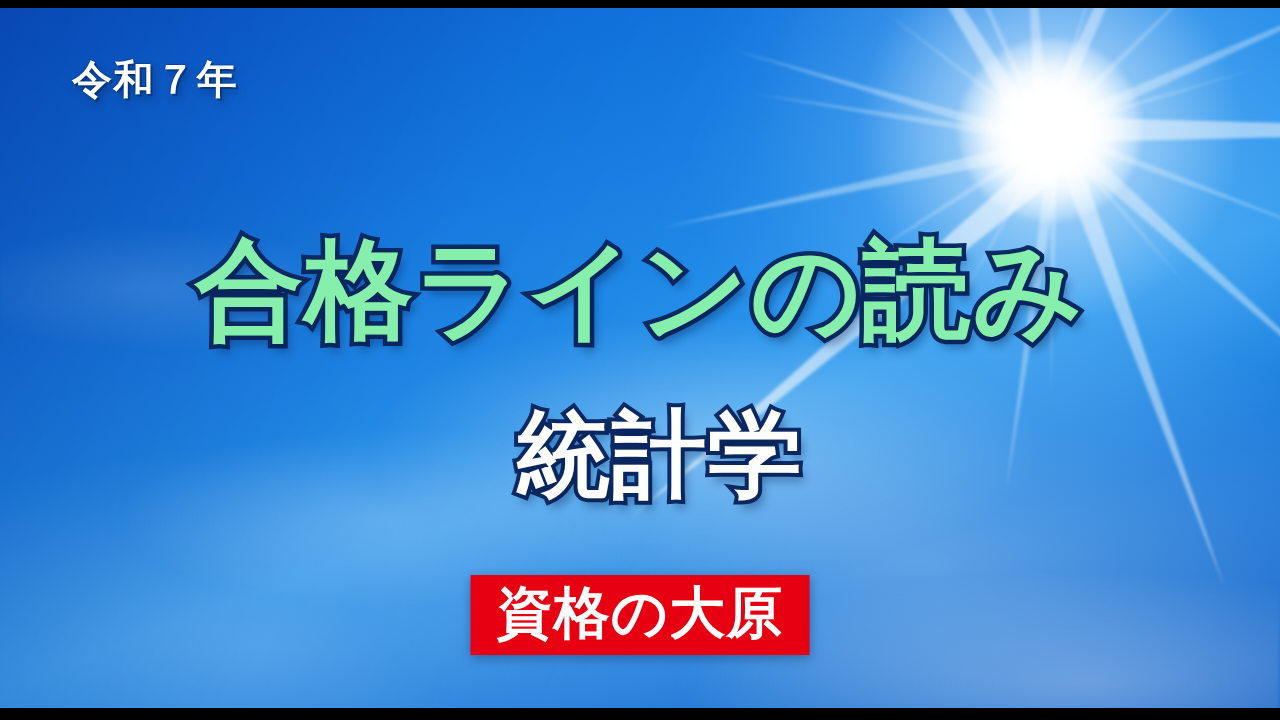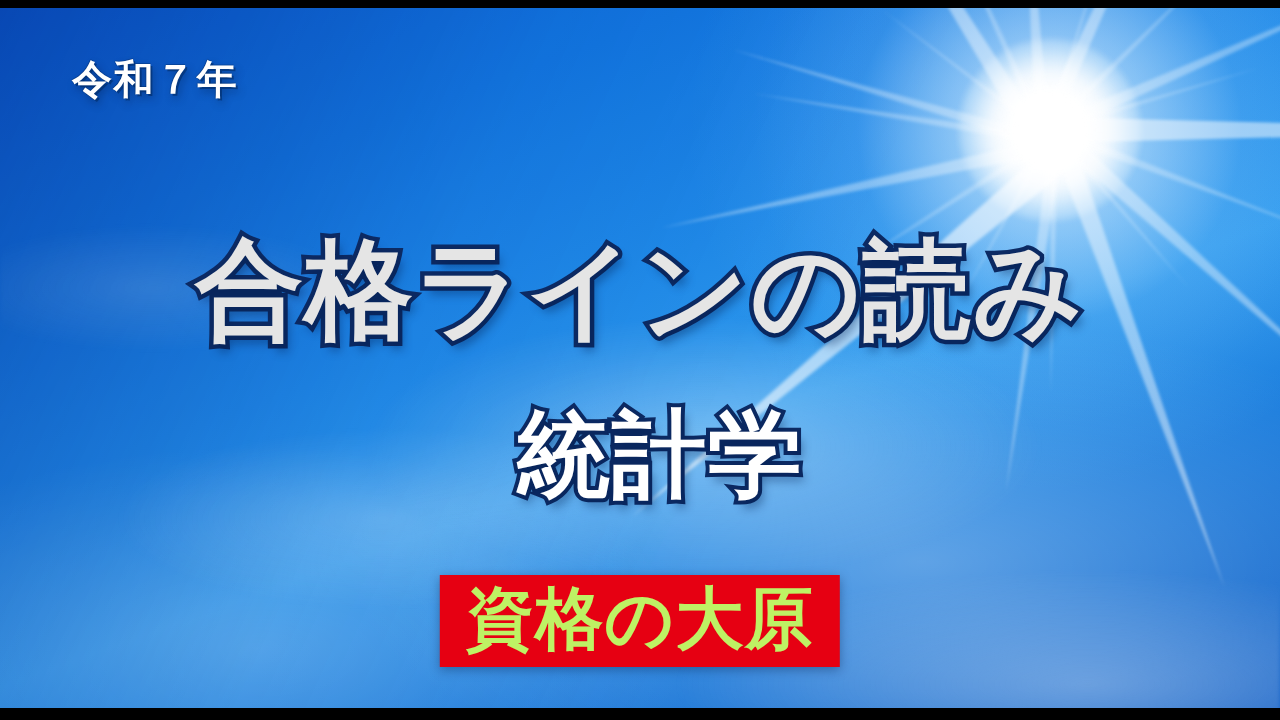--- a/index.html
+++ b/index.html
@@ -113,21 +113,21 @@
     white-space: pre;
   }
   .headline {
     position: absolute;
     left: 0; right: 0;
     top: 218px;
     text-align: center;
     font-size: 108px;
     font-weight: 700;
     letter-spacing: .015em;
-    color: #e5e5e5;
+    color: #86efac;
     -webkit-text-stroke: 9px #0c2a63;
     paint-order: stroke fill;
     text-shadow: 5px 8px 10px rgba(0,30,80,0.40);
   }
   .subline {
     position: absolute;
     left: 0; right: 0;
     top: 392px;
     text-align: center;
     font-size: 94px;
@@ -147,22 +147,22 @@
     top: 575px;
     transform: translateX(-50%);
     background: #e60012;
     padding: 10px 26px 14px 26px;
     display: flex;
     align-items: center;
     justify-content: center;
     box-shadow: 0 3px 10px rgba(0,20,60,0.35);
   }
   .brand-text {
-    color: #bef264;
-    font-size: 68px;
+    color: #ffffff;
+    font-size: 56px;
     font-weight: 700;
     letter-spacing: .02em;
     line-height: 1;
     white-space: nowrap;
   }
 </style>
 </head>
 <body>
 
 <div id="stage">

